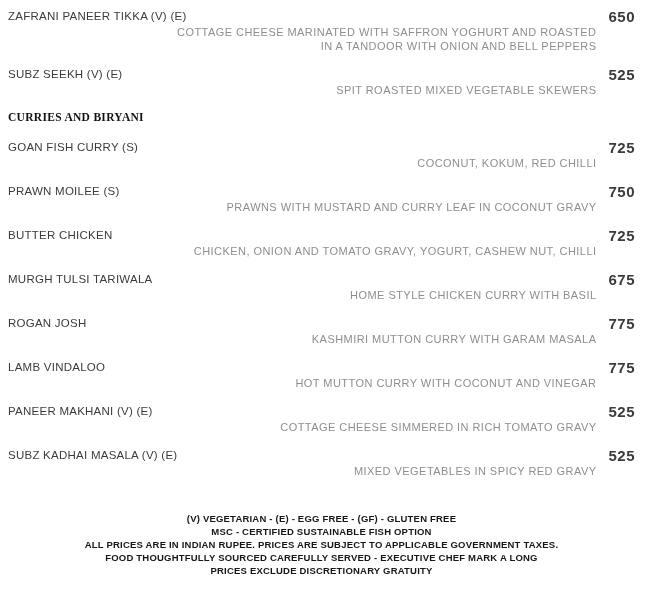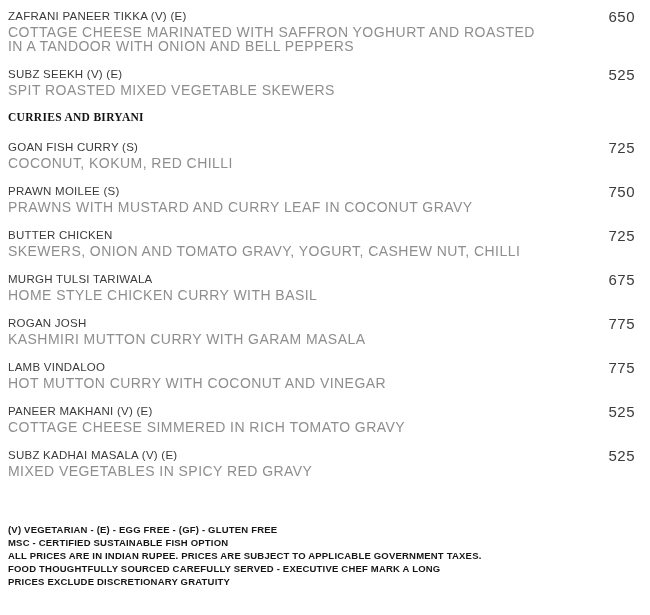--- a/index.html
+++ b/index.html
@@ -35,45 +35,48 @@
   .item-left { flex: 1 1 auto; min-width: 0; }
   .item-name {
     font-size: 11.5px;
     line-height: 15px;
     letter-spacing: 0.25px;
     color: var(--text-primary);
     margin-bottom: 1px;
     white-space: nowrap;
   }
   .item-desc {
-    font-size: 14px;
+    font-size: 11px;
     line-height: 14px;
     letter-spacing: 0.45px;
     color: var(--text-secondary);
     white-space: nowrap;
+    text-align: right;
   }
   .item-price {
     flex: 0 0 auto;
     font-size: 15px;
     line-height: 15px;
     letter-spacing: 0.5px;
     color: var(--text-primary);
     padding-left: 12px;
+    font-weight: bold;
   }
   .section-header {
     font-size: 11.5px;
     line-height: 12px;
     font-weight: bold;
     letter-spacing: 0.3px;
     color: var(--text-header);
     margin: 11px 0 17px 0;
     font-family: Liberation Serif, serif;
   }
   .footer {
-    margin-top: 45px;
+    margin-top: 34px;
+    text-align: center;
   }
   .footer-line {
     font-size: 9.5px;
     line-height: 13px;
     font-weight: bold;
     letter-spacing: 0.2px;
     color: var(--text-footer);
     white-space: nowrap;
   }
 </style>
@@ -113,21 +116,21 @@
     <div class="item-left">
       <div class="item-name">PRAWN MOILEE (S)</div>
       <div class="item-desc">PRAWNS WITH MUSTARD AND CURRY LEAF IN COCONUT GRAVY</div>
     </div>
     <div class="item-price">750</div>
   </div>
 
   <div class="item">
     <div class="item-left">
       <div class="item-name">BUTTER CHICKEN</div>
-      <div class="item-desc">SKEWERS, ONION AND TOMATO GRAVY, YOGURT, CASHEW NUT, CHILLI</div>
+      <div class="item-desc">CHICKEN, ONION AND TOMATO GRAVY, YOGURT, CASHEW NUT, CHILLI</div>
     </div>
     <div class="item-price">725</div>
   </div>
 
   <div class="item">
     <div class="item-left">
       <div class="item-name">MURGH TULSI TARIWALA</div>
       <div class="item-desc">HOME STYLE CHICKEN CURRY WITH BASIL</div>
     </div>
     <div class="item-price">675</div>

